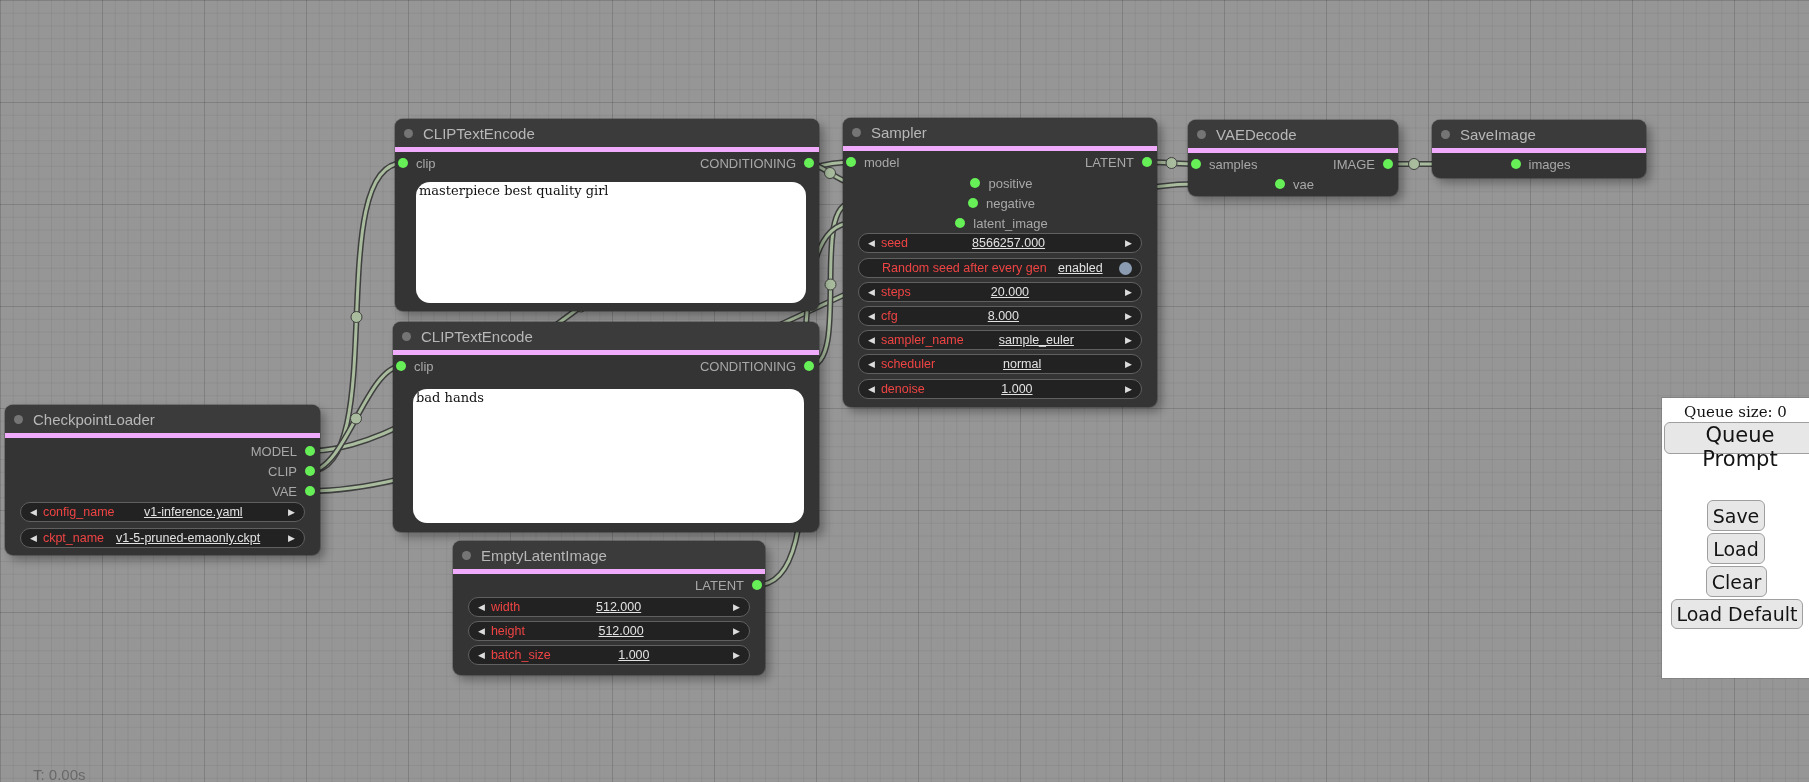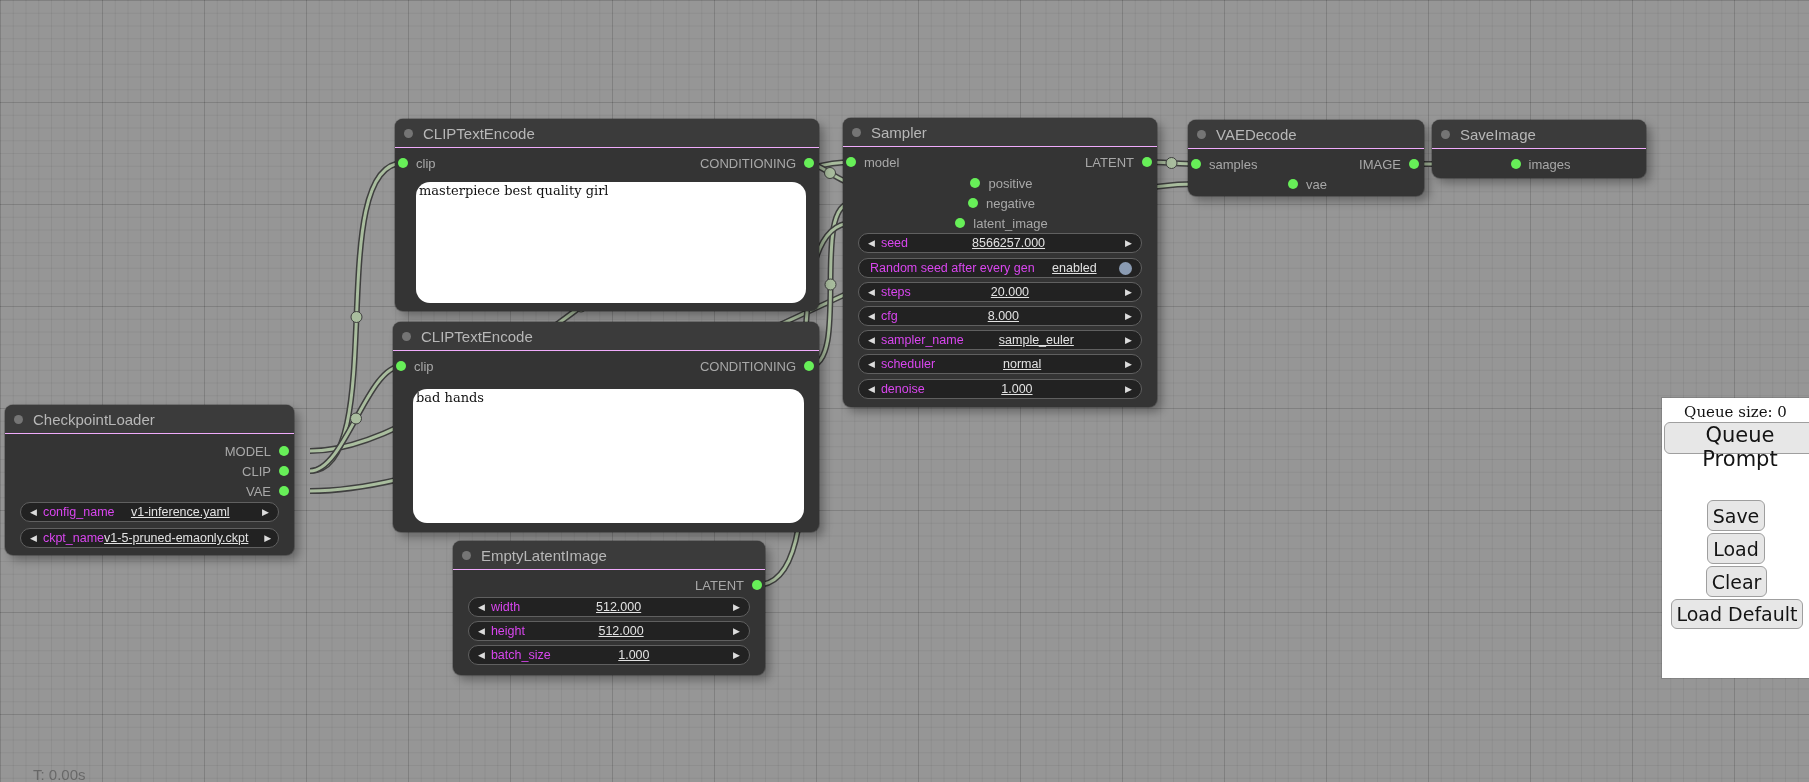--- a/index.html
+++ b/index.html
@@ -15,42 +15,42 @@
     font-family:"Liberation Sans",sans-serif;
   }
   #wires{position:absolute;left:0;top:0;z-index:1;}
   .node{
     position:absolute;z-index:2;background:#343434;border-radius:8px;
     box-shadow:0 0 0 1px rgba(0,0,0,0.22), 5px 5px 10px rgba(0,0,0,0.32);
     color:#a8a8a8;
   }
   .node-title{
     height:28px;display:flex;align-items:center;background:#3b3b3b;
-    border-radius:8px 8px 0 0;border-bottom:1px solid #f0abfc;
+    border-radius:8px 8px 0 0;border-bottom:5px solid #f0abfc;
     padding-left:9px;color:#b7b7b7;font-size:15px;white-space:nowrap;
   }
   .title-dot{width:9px;height:9px;border-radius:50%;background:#757575;margin-right:10px;flex:0 0 auto;}
   .row{position:absolute;left:0;right:0;height:20px;display:flex;align-items:center;font-size:13px;color:#a8a8a8;}
   .row.in{padding-left:3px;justify-content:center;}
   .row.out{padding-right:5px;justify-content:flex-end;}
   .row.both{padding-left:3px;padding-right:5px;justify-content:space-between;}
   .slot-group{display:flex;align-items:center;}
   .slot-dot{width:10px;height:10px;border-radius:50%;background:var(--slot-dot,#67ef58);flex:0 0 auto;}
   .row.in .slot-dot,.slot-group.in .slot-dot{margin-right:8px;}
   .row.out .slot-dot,.slot-group.out .slot-dot{margin-left:8px;}
   .pill{
     position:absolute;left:15px;right:15px;height:20px;border-radius:10px;
     background:#222222;border:1px solid #606060;box-sizing:border-box;
     display:flex;align-items:center;padding:0 9px;font-size:12.5px;white-space:nowrap;
   }
   .arr{color:#dcdcdc;font-size:9px;flex:0 0 auto;line-height:1;}
-  .wlabel{color:#d946ef;margin-left:6px;flex:0 0 auto;}
+  .wlabel{color:#ef4444;margin-left:6px;flex:0 0 auto;}
   .wvalue{color:#e2e2e2;flex:1 1 auto;text-align:center;margin-right:16px;text-decoration:underline;}
   .pill .arr.right{margin-left:0;}
-  .pill.toggle-pill .wlabel{margin-left:2px;}
+  .pill.toggle-pill .wlabel{margin-left:14px;}
   .pill.toggle-pill .wvalue{margin-right:5px;}
   .toggle-dot{width:13px;height:13px;border-radius:50%;background:var(--toggle,#8a9bb2);flex:0 0 auto;}
   .prompt{
     position:absolute;background:#ffffff;border:none;outline:none;resize:none;
     font-family:"DejaVu Serif",serif;font-size:13px;color:#111;padding:1px 3px;
     border-radius:14px;overflow:hidden;box-sizing:border-box;line-height:1.25;
   }
   .menu{
     position:absolute;left:1662px;top:398px;width:147px;height:280px;z-index:3;
     background:#ffffff;box-shadow:0 0 0 1px rgba(0,0,0,0.12);
@@ -94,21 +94,21 @@
     <path d="M 757 585 C 850.5644831119159 585, 758.4355168880841 223, 852 223" fill="none" stroke="#a9bd9e" stroke-width="3"></path>
     <circle cx="804.5" cy="404" r="5.5" fill="#a9bd9e" stroke="#3f3f3f" stroke-width="1"></circle>
     <path d="M 1147 162 C 1159.2601998352393 162, 1183.7398001647607 164, 1196 164" fill="none" stroke="#3f3f3f" stroke-width="6"></path>
     <path d="M 1147 162 C 1159.2601998352393 162, 1183.7398001647607 164, 1196 164" fill="none" stroke="#a9bd9e" stroke-width="3"></path>
     <circle cx="1171.5" cy="163" r="5.5" fill="#a9bd9e" stroke="#3f3f3f" stroke-width="1"></circle>
     <path d="M 1388 164 C 1401 164, 1427 164, 1440 164" fill="none" stroke="#3f3f3f" stroke-width="6"></path>
     <path d="M 1388 164 C 1401 164, 1427 164, 1440 164" fill="none" stroke="#a9bd9e" stroke-width="3"></path>
     <circle cx="1414" cy="164" r="5.5" fill="#a9bd9e" stroke="#3f3f3f" stroke-width="1"></circle>
   </svg>
 
-<div class="node" style="left:5px;top:405px;width:289px;height:150px;">
+<div class="node" style="left:5px;top:405px;width:315px;height:150px;">
   <div class="node-title">
     <span class="title-dot"></span>
     <span>CheckpointLoader</span>
   </div>
   <div class="row out" style="top:36px">
     <span>MODEL</span>
     <span class="slot-dot"></span>
   </div>
   <div class="row out" style="top:56px">
     <span>CLIP</span>
@@ -260,21 +260,21 @@
     <span class="arr right">▶</span>
   </div>
   <div class="pill" style="top:261px">
     <span class="arr">◀</span>
     <span class="wlabel">denoise</span>
     <span class="wvalue">1.000</span>
     <span class="arr right">▶</span>
   </div>
 </div>
 
-<div class="node" style="left:1188px;top:120px;width:236px;height:76px;">
+<div class="node" style="left:1188px;top:120px;width:210px;height:76px;">
   <div class="node-title">
     <span class="title-dot"></span>
     <span>VAEDecode</span>
   </div>
   <div class="row both" style="top:34px">
     <span class="slot-group in">
       <span class="slot-dot"></span>
       <span>samples</span>
     </span>
     <span class="slot-group out">

